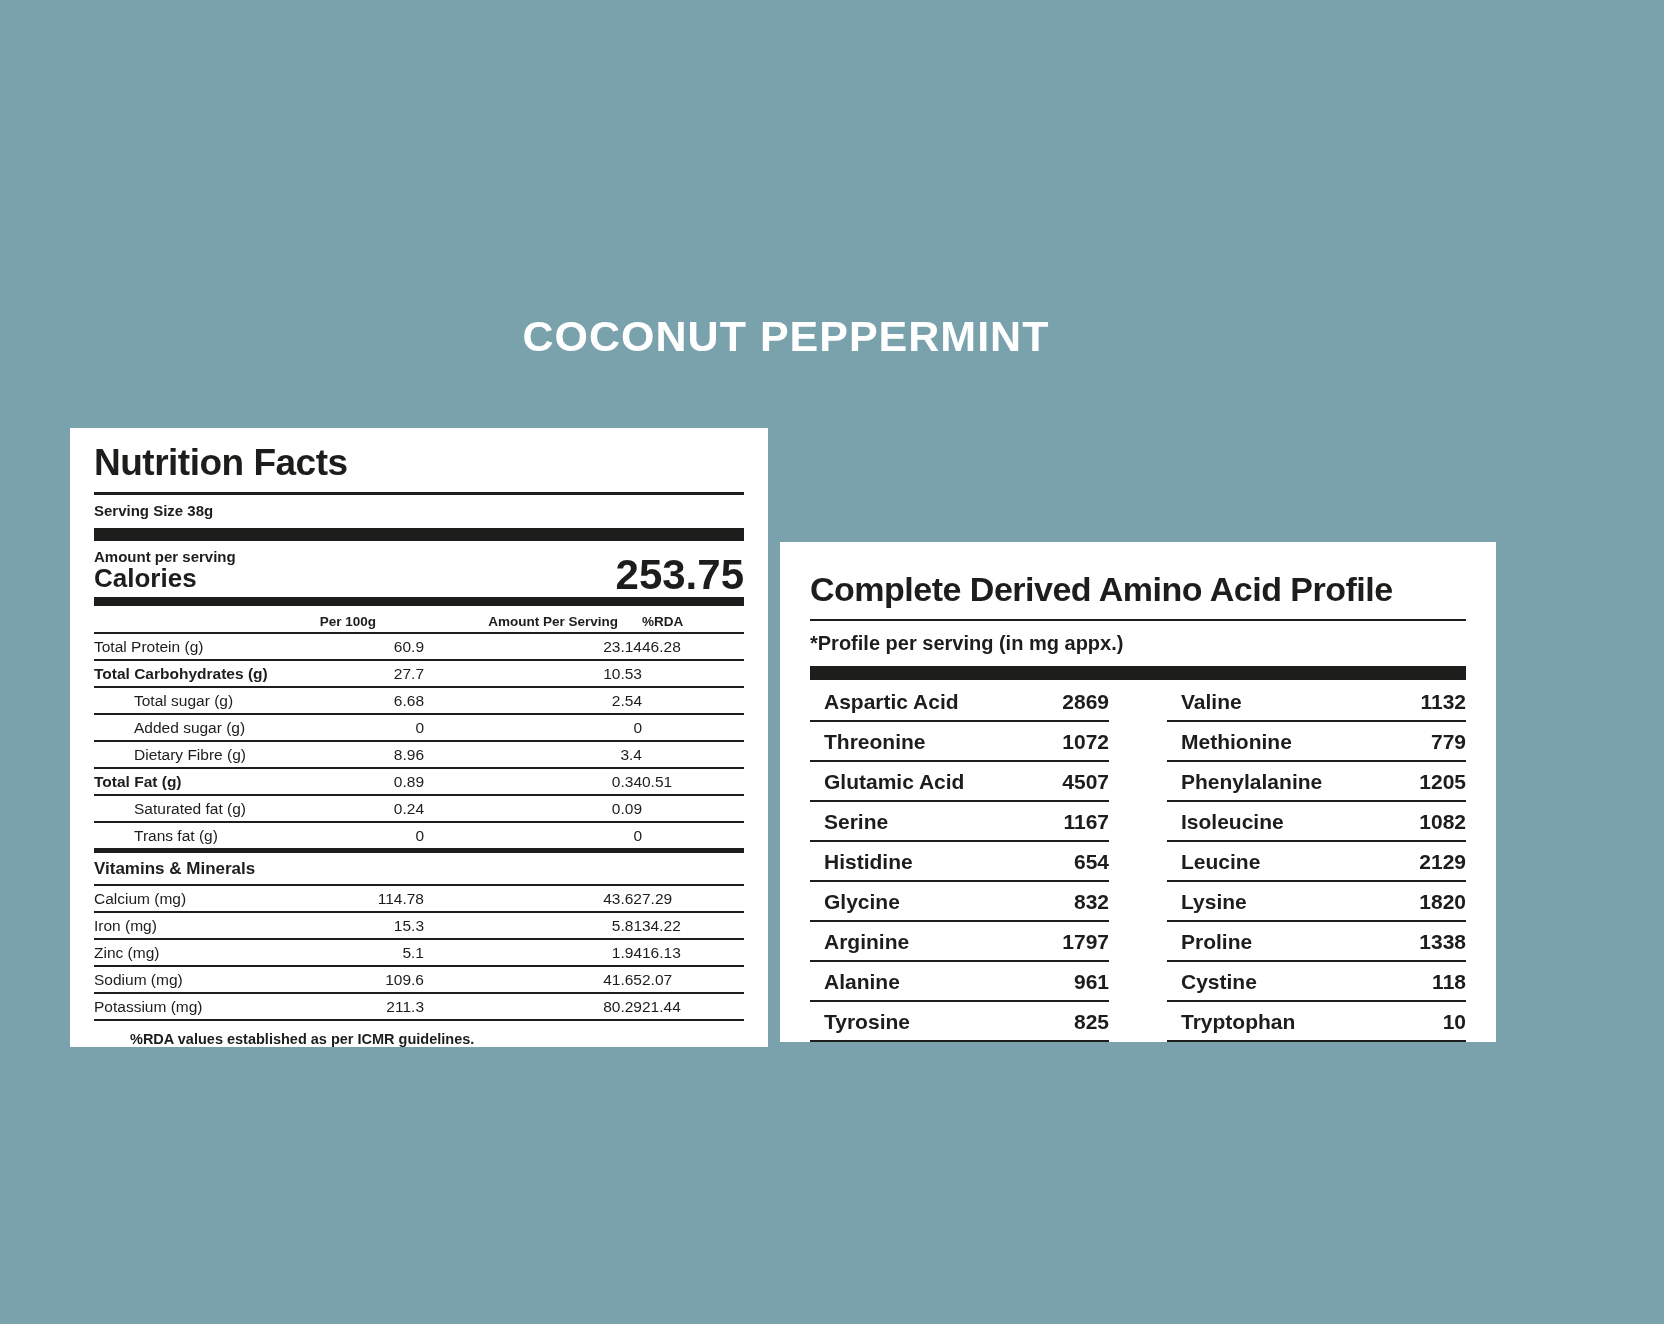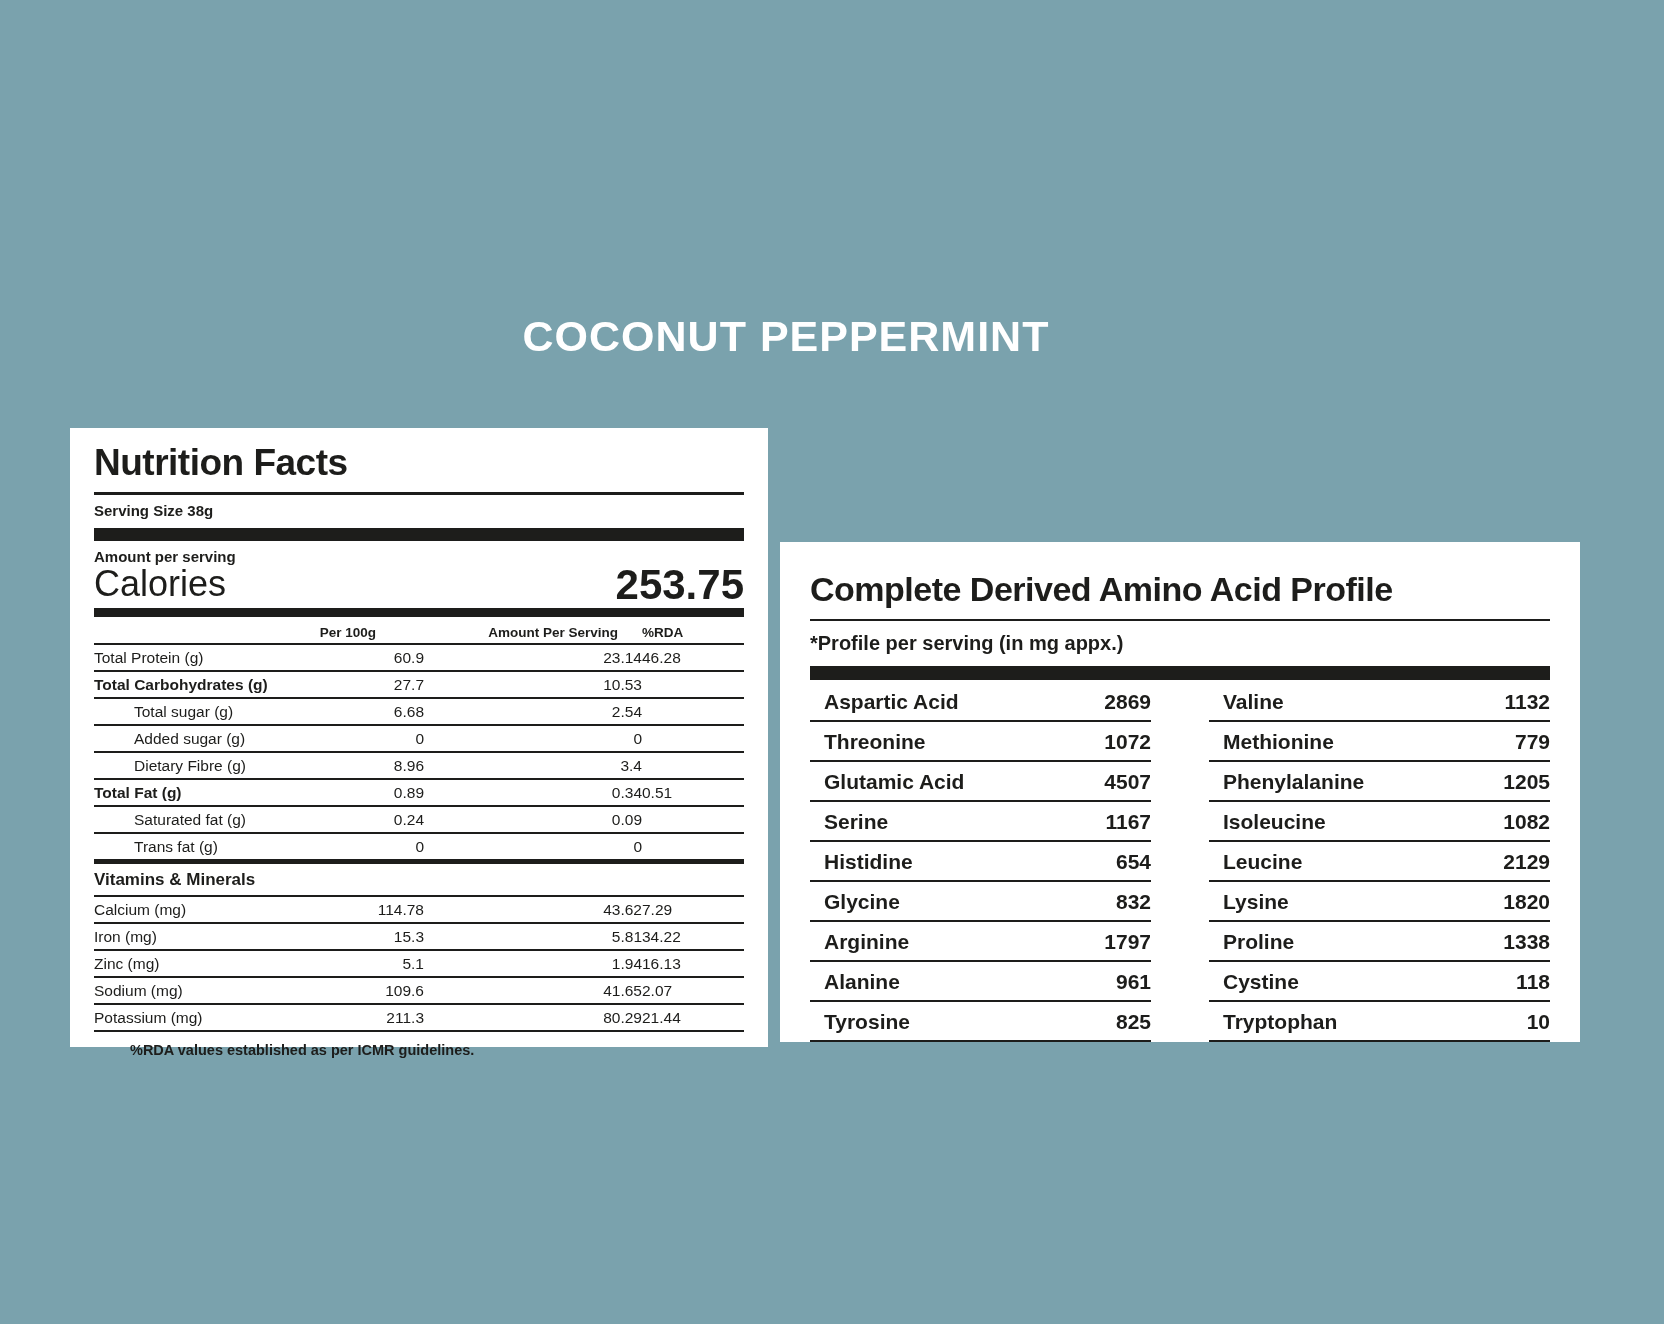--- a/index.html
+++ b/index.html
@@ -27,21 +27,21 @@
     background:#ffffff;
     box-sizing:border-box;
     padding:10px 24px 10px 24px;
   }
   .nf-title { font-size:37px; font-weight:bold; letter-spacing:-0.5px; margin:4px 0 8px 0; }
   .nf-rule  { border-top:3px solid #1d1d1b; }
   .nf-serving { font-size:15px; font-weight:bold; padding:7px 0 9px 0; }
   .nf-bar  { height:13px; background:#1d1d1b; }
   .nf-cal  { display:flex; justify-content:space-between; align-items:flex-end; padding:7px 0 5px 0; }
   .nf-cal-small { font-size:15px; font-weight:bold; }
-  .nf-cal-big   { font-size:36px; font-weight:normal; line-height:1.05; }
+  .nf-cal-big   { font-size:26px; font-weight:bold; line-height:1.05; }
   .nf-cal-value { font-size:42px; font-weight:bold; line-height:0.85; }
   .nf-bar2 { height:9px; background:#1d1d1b; }
 
   .nf-head {
     display:flex; align-items:baseline;
     font-size:13.5px; font-weight:bold;
     border-bottom:2px solid #1d1d1b;
     padding:8px 0 3px 0;
     gap:24px;
   }
@@ -61,21 +61,21 @@
   .nf-vm {
     font-size:17px; font-weight:bold;
     border-bottom:2px solid #1d1d1b;
     padding:6px 0 5px 0;
   }
   .nf-foot { font-size:14.5px; font-weight:bold; padding-top:10px;margin-left:36px; }
 
   
   .aa-panel {
     position:absolute; left:780px; top:542px;
-    width:800px; height:500px;
+    width:716px; height:500px;
     background:#ffffff;
     box-sizing:border-box;
     padding:12px 30px 12px 30px;
   }
   .aa-title { font-size:34px; font-weight:bold; letter-spacing:-0.5px; margin:16px 0 10px 0; }
   .aa-rule  { border-top:2px solid #1d1d1b; margin-bottom:9px; }
   .aa-sub   { font-size:20px; font-weight:bold; padding:2px 0 11px 0; }
   .aa-bar   { height:14px; background:#1d1d1b; margin-bottom:2px; }
   .aa-cols  { display:flex; gap:58px; }
   .aa-col   { flex:1; }

